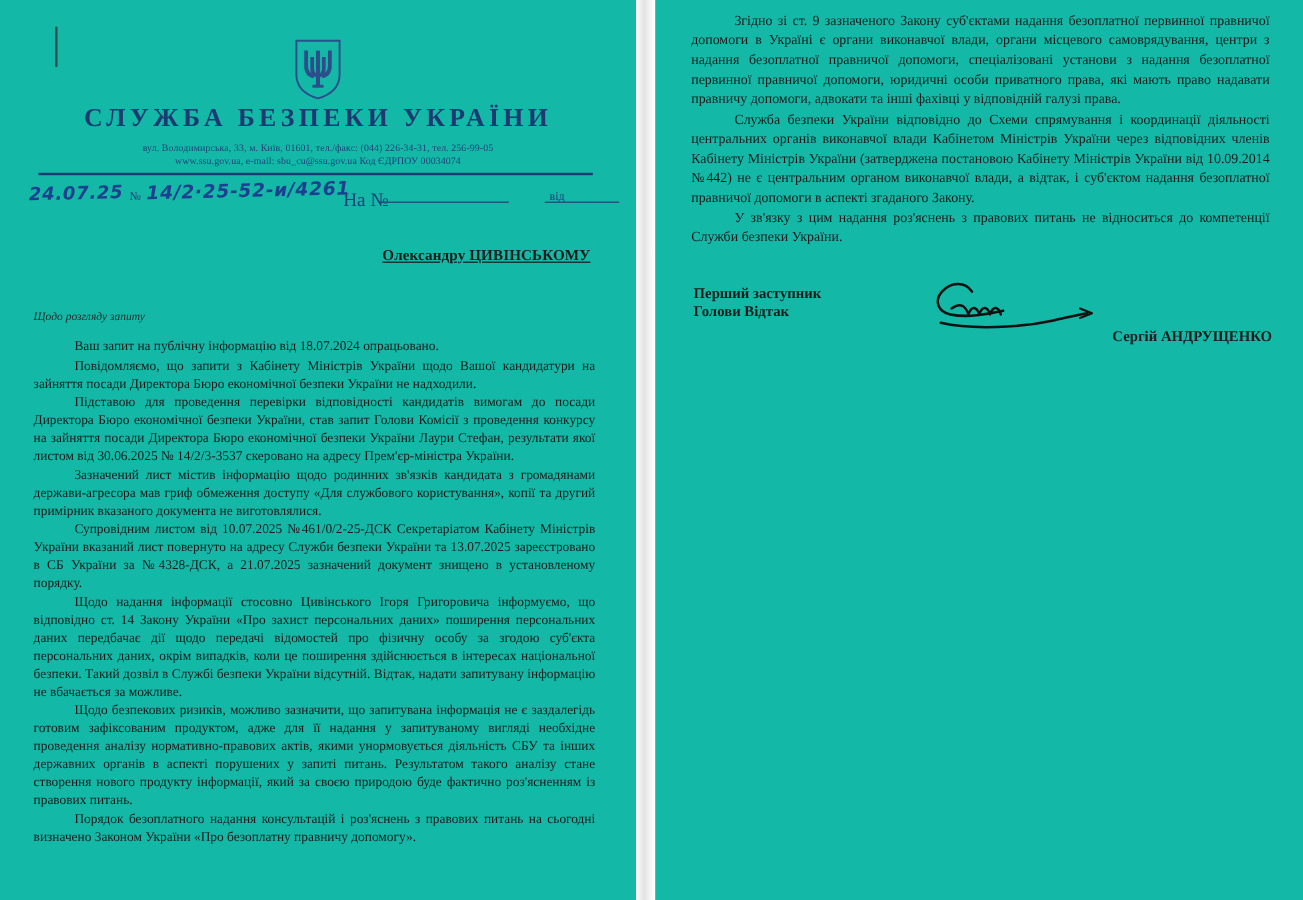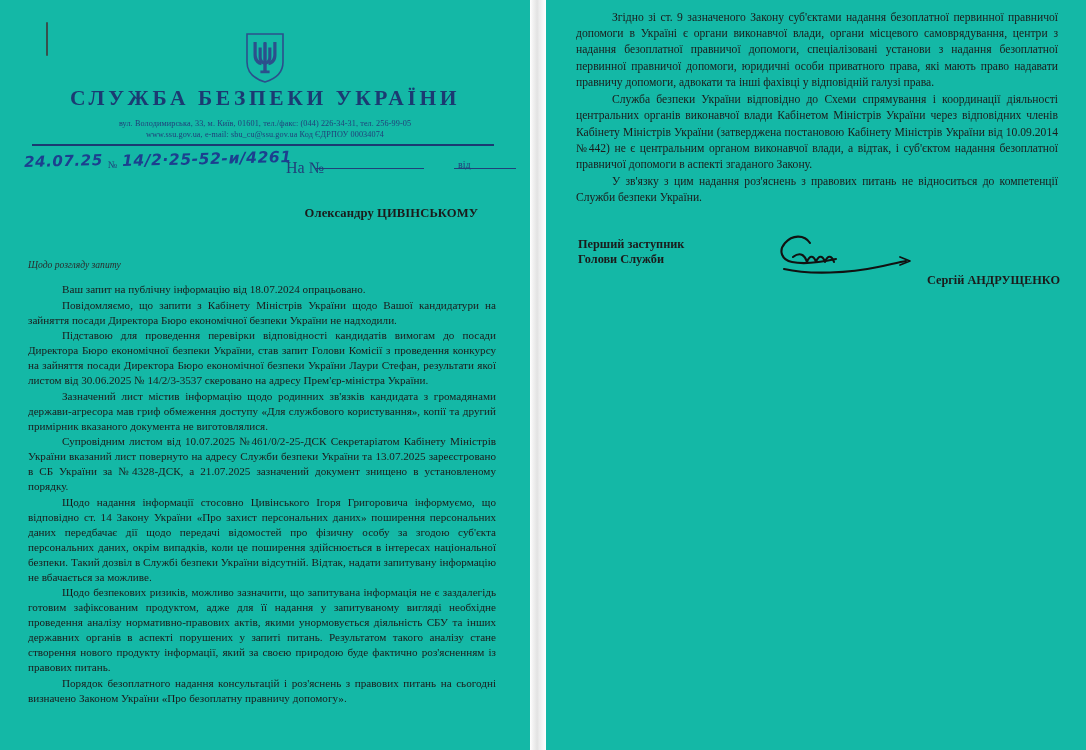--- a/index.html
+++ b/index.html
@@ -112,22 +112,23 @@
   .lbl-na    { position: absolute; left: 262px; top: 11px; font-size: 16px; }
   .line-na   { position: absolute; left: 292px; top: 20px; width: 108px; height: 1px; background: #21407a; }
   .lbl-vid   { position: absolute; left: 434px; top: 11px; font-size: 10px; }
   .line-vid  { position: absolute; left: 430px; top: 20px; width: 62px;  height: 1px; background: #21407a; }
 
   
   .addressee {
     text-align: right;
     font-weight: 700;
     font-size: 12.6px;
-    margin: 30px 52px 0 0;
+    margin: 30px 38px 0 0;
     letter-spacing: .1px;
+    text-decoration: underline;
   }
 
   .subject {
     font-style: italic;
     font-size: 9.6px;
     margin: 38px 0 0 28px;
     color: #2b2b2b;
   }
 
   
@@ -248,21 +249,21 @@
 
     <div class="body-right">
       <p>Згідно зі ст. 9 зазначеного Закону суб'єктами надання безоплатної первинної правничої допомоги в Україні є органи виконавчої влади, органи місцевого самоврядування, центри з надання безоплатної правничої допомоги, спеціалізовані установи з надання безоплатної первинної правничої допомоги, юридичні особи приватного права, які мають право надавати правничу допомоги, адвокати та інші фахівці у відповідній галузі права.</p>
       <p>Служба безпеки України відповідно до Схеми спрямування і координації діяльності центральних органів виконавчої влади Кабінетом Міністрів України через відповідних членів Кабінету Міністрів України (затверджена постановою Кабінету Міністрів України від 10.09.2014 №442) не є центральним органом виконавчої влади, а відтак, і суб'єктом надання безоплатної правничої допомоги в аспекті згаданого Закону.</p>
       <p>У зв'язку з цим надання роз'яснень з правових питань не відноситься до компетенції Служби безпеки України.</p>
     </div>
 
     <div class="sign-block">
       <div class="sign-title">
         <span>Перший заступник</span><br>
-        <span>Голови Служби</span>
+        <span>Голови Відтак</span>
       </div>
 
       <svg class="sign-scribble" viewBox="0 0 210 52">
         <g fill="none" stroke="#111111" stroke-width="2.1" stroke-linecap="round" stroke-linejoin="round">
           <path d="M50 14 C44 5 32 6 25 14 C18 22 22 31 32 33 C46 36 62 33 76 30"></path>
           <path d="M33 28 C41 22 45 27 47 33 M47 33 C50 25 54 27 56 33 M56 33 C59 25 63 27 65 33 M65 33 C68 25 72 27 74 33"></path>
           <path d="M24 40 C50 46 90 44 118 38 C132 35 140 33 146 32"></path>
           <path d="M140 28 L150 32 L140 36" stroke-width="1.8"></path>
         </g>
       </svg>

